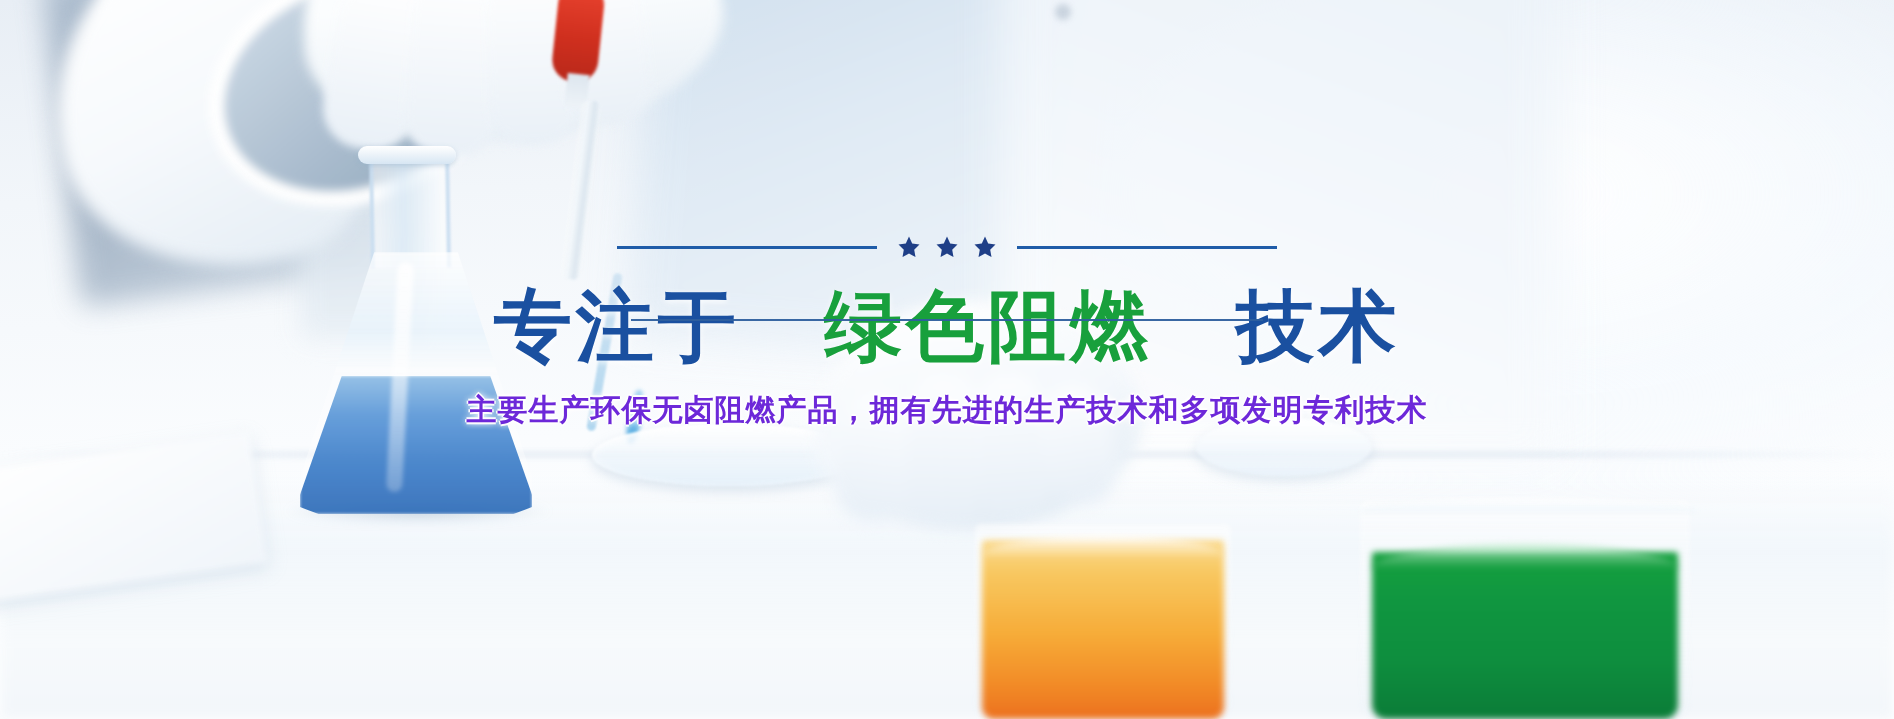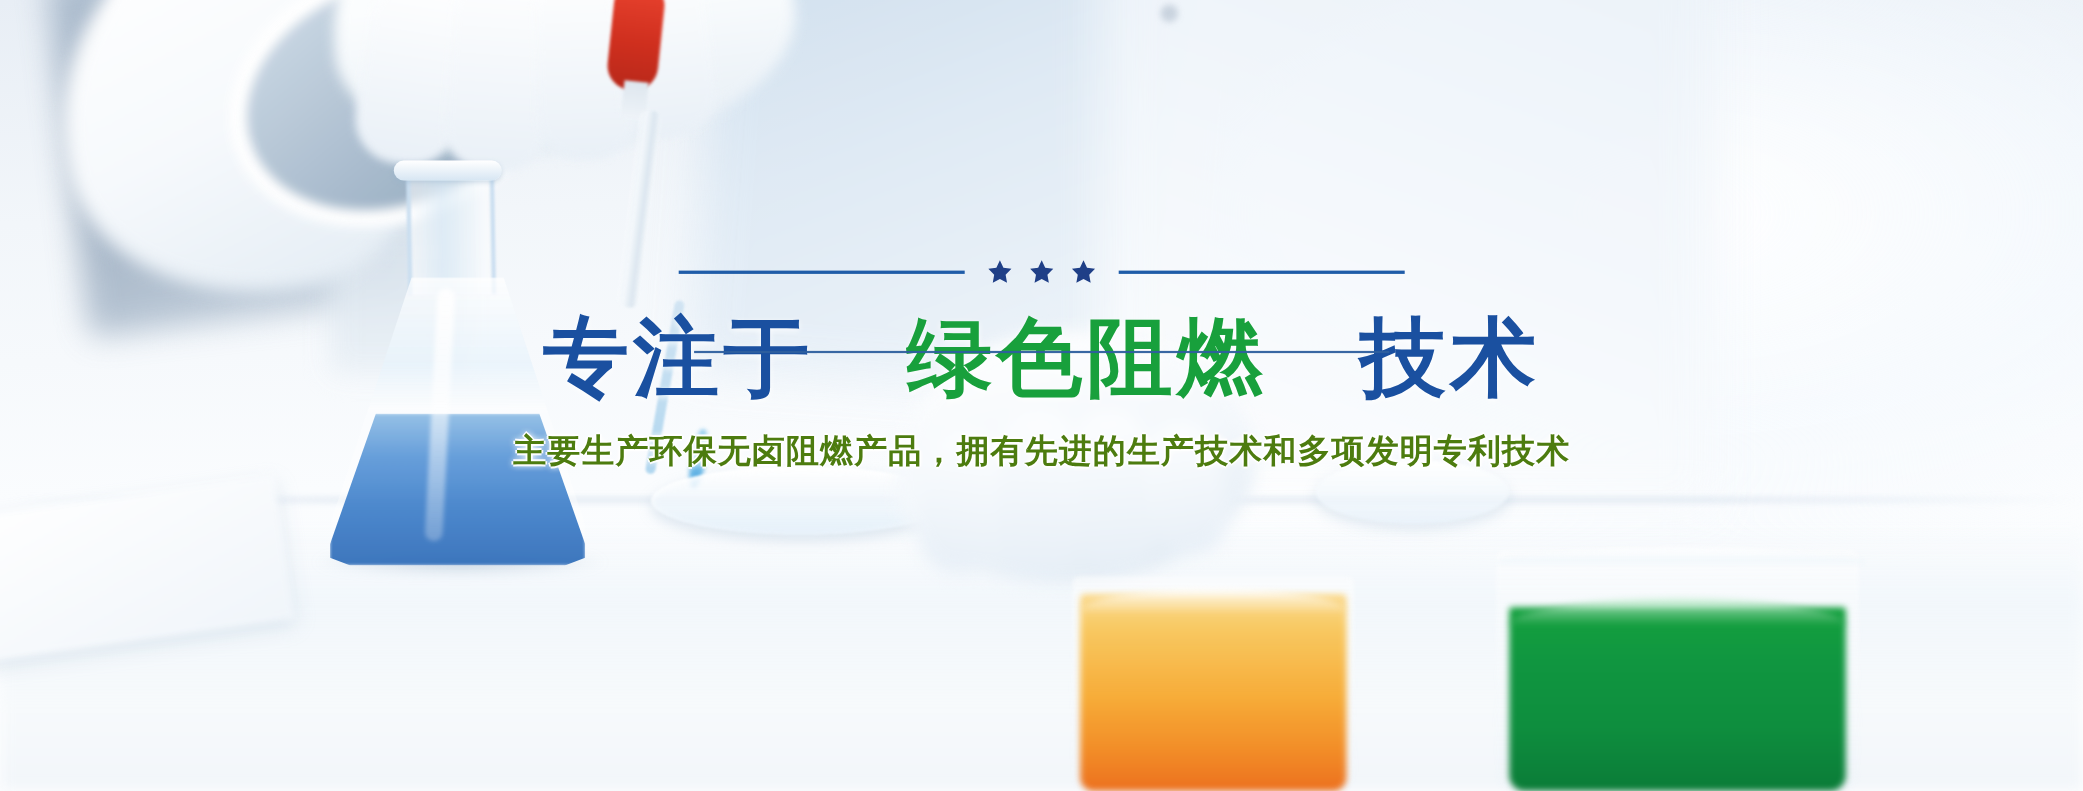--- a/index.html
+++ b/index.html
@@ -278,21 +278,21 @@
     font-size:27px;letter-spacing:1.2px;font-weight:700;
     color:#1f56a6;
     font-family:"Liberation Sans","DejaVu Sans",sans-serif;
     text-shadow:0 1px 4px rgba(255,255,255,.9);
   }
 
   .desc{
     position:absolute;left:50%;top:358px;transform:translateX(-50%);
     white-space:nowrap;
     font-size:30px;letter-spacing:1px;font-weight:700;
-    color:#4d7c0f;
+    color:#6d28d9;
     font-family:"DejaVu Sans","Liberation Sans",sans-serif;
     text-shadow:
       0 0 7px #ffffff, 0 0 7px #ffffff,
       1.6px 0 0 rgba(255,255,255,.95), -1.6px 0 0 rgba(255,255,255,.95),
       0 1.6px 0 rgba(255,255,255,.95), 0 -1.6px 0 rgba(255,255,255,.95);
   }
 </style>
 </head>
 <body>
 

